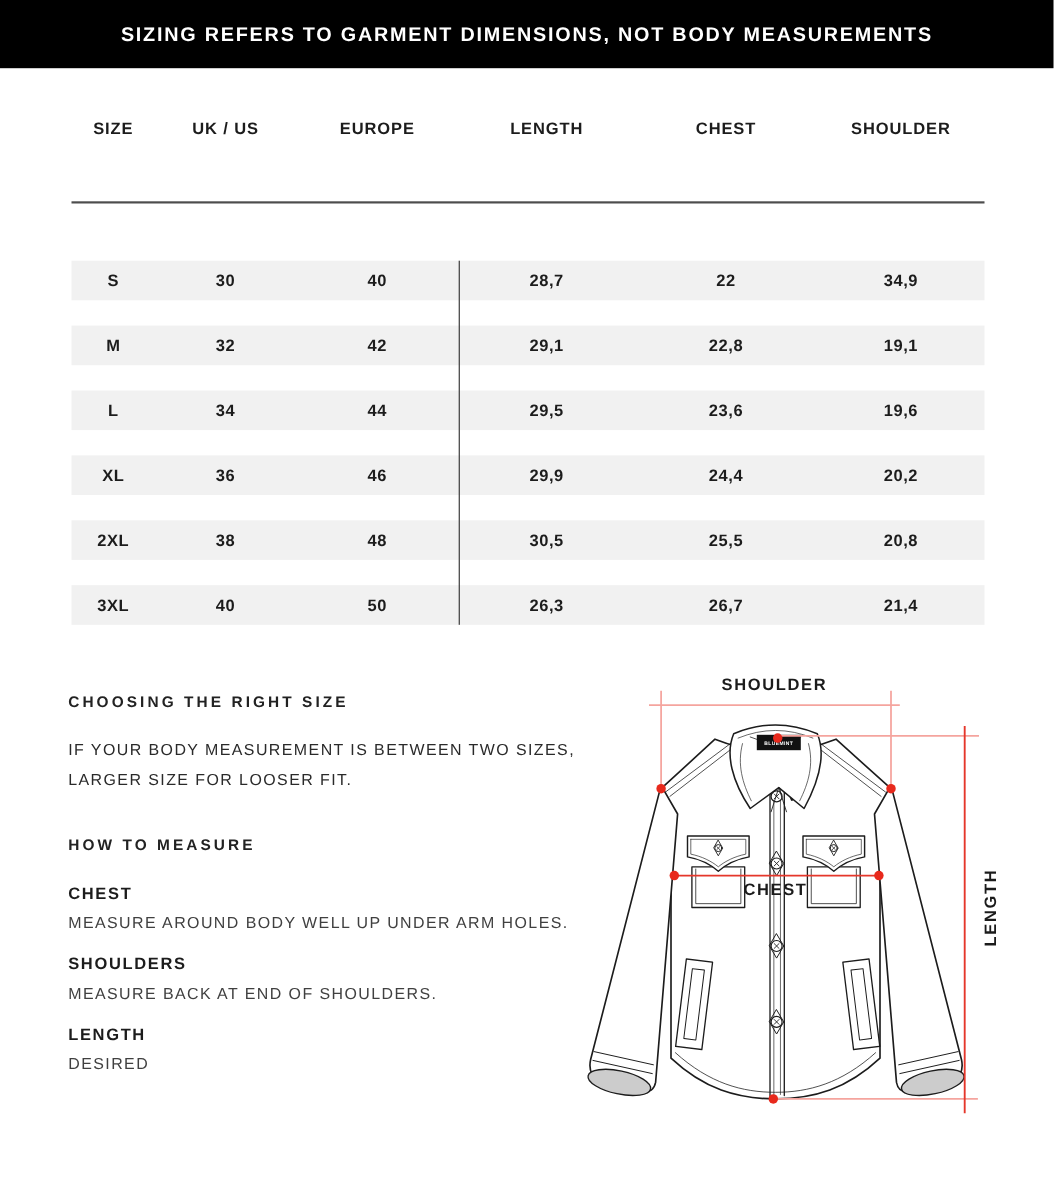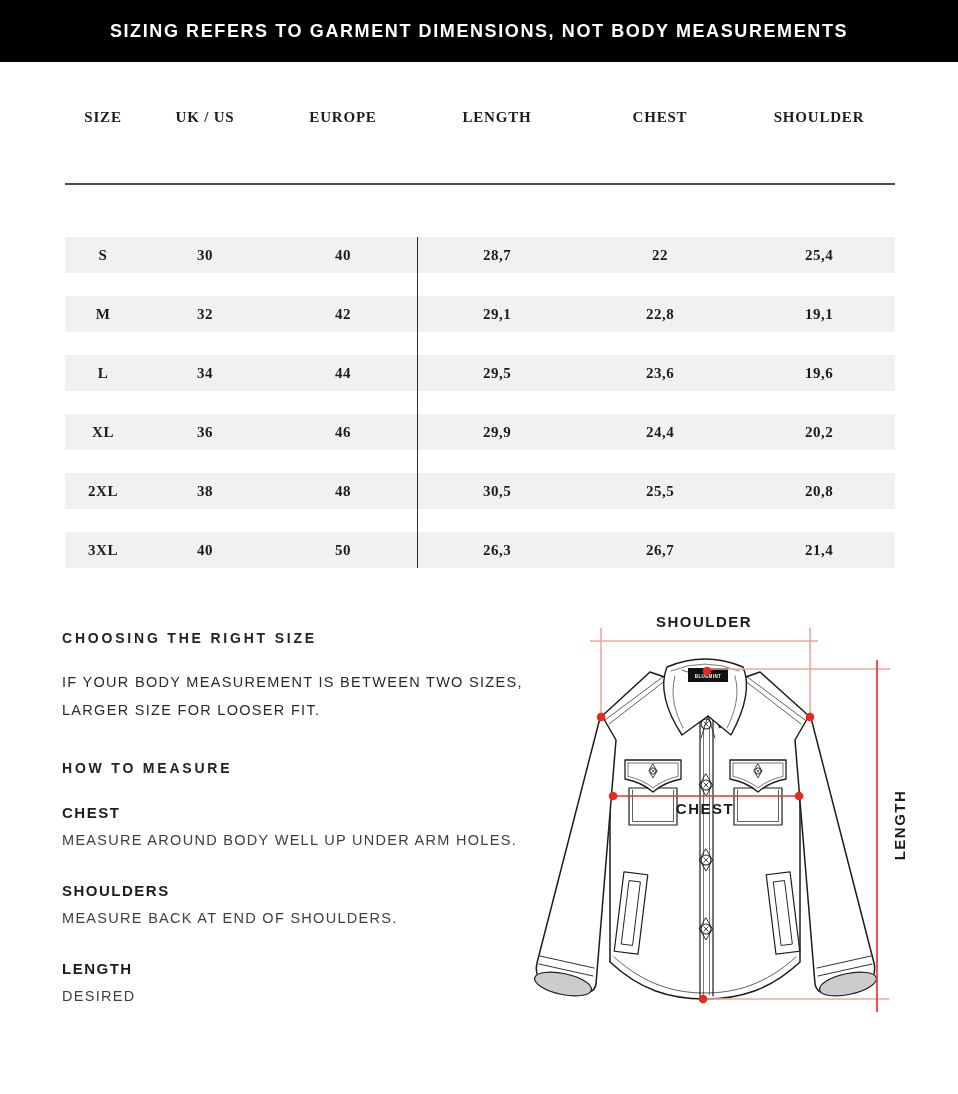--- a/index.html
+++ b/index.html
@@ -7,37 +7,37 @@
   body { font-family:"Liberation Sans", sans-serif; color:#1c1c1c; }
   .page { position:relative; width:958px; height:1094px; background:#ffffff; overflow:hidden; }
 
   
   .banner { position:absolute; left:0; top:0; width:958px; height:62px; background:#000000;
             display:flex; align-items:center; justify-content:center; }
   .banner span { color:#ffffff; font-size:18px; font-weight:700; letter-spacing:1.6px; white-space:nowrap; }
 
   
   .table-wrap { position:absolute; left:65px; top:95px; width:830px; height:480px; }
-  .tgrid { display:grid; grid-template-columns:76px 128px 148px 160px 166px 152px;font-family:Liberation Serif, serif; }
+  .tgrid { display:grid; grid-template-columns:76px 128px 148px 160px 166px 152px; }
   .thead { position:absolute; left:0; top:14px; width:830px; font-size:15px; font-weight:700; letter-spacing:0.8px; }
   .thead span { text-align:center; }
   .rule { position:absolute; left:0; top:88px; width:830px; border-top:2px solid #4d4d4d; }
   .rows { position:absolute; left:0; top:142px; width:830px; }
   .trow { height:36px; margin-bottom:23px; background:#f1f1f1; align-items:center;
           font-size:15px; font-weight:700; letter-spacing:0.5px; }
   .trow span { text-align:center; }
   .vdivider { position:absolute; left:351.5px; top:142px; width:1.5px; height:331px; background:#2b2b2b; }
 
   
   .info-left { position:absolute; left:62px; top:628px; width:520px; }
   .info-left h2 { font-size:14px; font-weight:700; letter-spacing:2.8px; line-height:20px; color:#222; }
   .lead { margin-top:20px; }
   .lead div { font-size:14.5px; letter-spacing:1.3px; line-height:28px; white-space:nowrap; color:#2a2a2a; }
   .how-heading { margin-top:34px; }
-  .measure-item { margin-top:30px; }
+  .measure-item { margin-top:16px; }
   .measure-item.first { margin-top:26px; }
   .measure-item h3 { font-size:15px; font-weight:700; letter-spacing:1.5px; line-height:18px; margin-bottom:6px; }
   .measure-item .desc div { font-size:14.5px; letter-spacing:1.3px; line-height:24px; white-space:nowrap; color:#404040; }
 
   
   .diagram { position:absolute; left:530px; top:610px; width:400px; height:420px; }
   svg { display:block; }
   .svg-label { font-family:"Liberation Sans", sans-serif; font-size:15px; font-weight:700; letter-spacing:1.5px; fill:#1b1b1b; }
   .tag-text { font-family:"Liberation Sans", sans-serif; font-size:4.5px; font-weight:700; letter-spacing:0.4px; fill:#ffffff; }
 </style>
@@ -61,21 +61,21 @@
     </div>
     <div class="rule"></div>
 
     <div class="rows">
       <div class="trow tgrid">
         <span>S</span>
         <span>30</span>
         <span>40</span>
         <span>28,7</span>
         <span>22</span>
-        <span>25,4</span>
+        <span>34,9</span>
       </div>
       <div class="trow tgrid">
         <span>M</span>
         <span>32</span>
         <span>42</span>
         <span>29,1</span>
         <span>22,8</span>
         <span>19,1</span>
       </div>
       <div class="trow tgrid">

